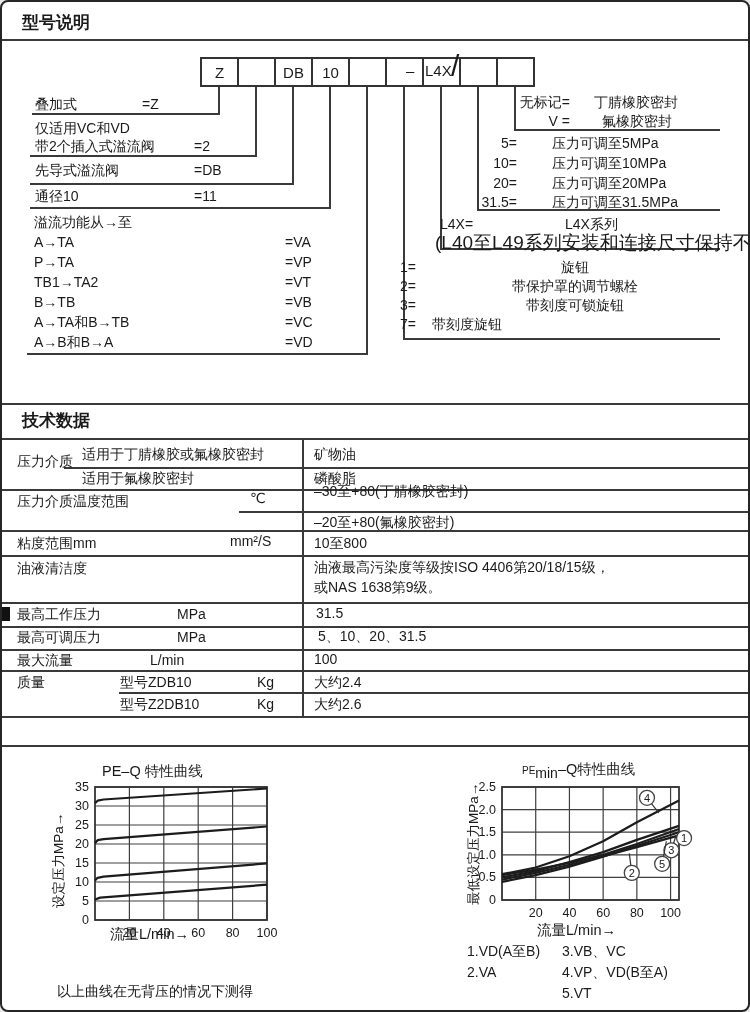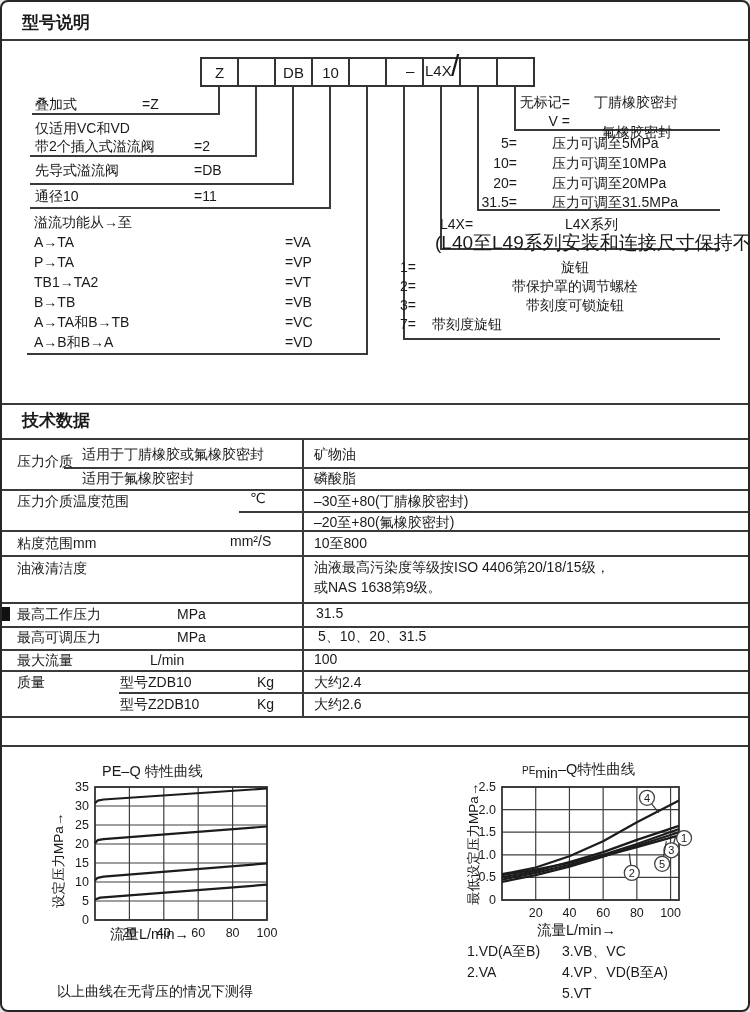--- a/index.html
+++ b/index.html
@@ -85,21 +85,21 @@
   <span class="t" style="left:32px;top:292px">B→TB</span>
   <span class="t" style="left:283px;top:292px">=VB</span>
   <span class="t" style="left:32px;top:312px">A→TA和B→TB</span>
   <span class="t" style="left:283px;top:312px">=VC</span>
   <span class="t" style="left:32px;top:332px">A→B和B→A</span>
   <span class="t" style="left:283px;top:332px">=VD</span>
 
   <span class="rnum" style="left:490px;top:92px;width:78px">无标记=</span>
   <span class="t" style="left:592px;top:92px">丁腈橡胶密封</span>
   <span class="rnum" style="left:490px;top:111px;width:78px">V =</span>
-  <span class="t" style="left:600px;top:122px">氟橡胶密封</span>
+  <span class="t" style="left:600px;top:111px">氟橡胶密封</span>
 
   <span class="rnum" style="left:455px;top:133px">5=</span>
   <span class="t" style="left:550px;top:133px">压力可调至5MPa</span>
   <span class="rnum" style="left:455px;top:153px">10=</span>
   <span class="t" style="left:550px;top:153px">压力可调至10MPa</span>
   <span class="rnum" style="left:455px;top:173px">20=</span>
   <span class="t" style="left:550px;top:173px">压力可调至20MPa</span>
   <span class="rnum" style="left:455px;top:192px">31.5=</span>
   <span class="t" style="left:550px;top:192px">压力可调至31.5MPa</span>
 
@@ -135,21 +135,21 @@
 
     <span class="t" style="left:15px;top:13px">压力介质</span>
     <span class="t" style="left:80px;top:6px">适用于丁腈橡胶或氟橡胶密封</span>
     <span class="t" style="left:312px;top:6px">矿物油</span>
 
     <span class="t" style="left:80px;top:30px">适用于氟橡胶密封</span>
     <span class="t" style="left:312px;top:30px">磷酸脂</span>
 
     <span class="t" style="left:15px;top:53px">压力介质温度范围</span>
     <span class="t" style="left:248px;top:50px">℃</span>
-    <span class="t" style="left:312px;top:53px">–30至+80(丁腈橡胶密封)</span>
+    <span class="t" style="left:312px;top:43px">–30至+80(丁腈橡胶密封)</span>
 
     <span class="t" style="left:312px;top:74px">–20至+80(氟橡胶密封)</span>
 
     <span class="t" style="left:15px;top:95px">粘度范围mm</span>
     <span class="t" style="left:228px;top:93px">mm²/S</span>
     <span class="t" style="left:312px;top:95px">10至800</span>
 
     <span class="t" style="left:15px;top:120px">油液清洁度</span>
     <span class="t" style="left:312px;top:119px">油液最高污染度等级按ISO 4406第20/18/15级，</span>
     <span class="t" style="left:312px;top:139px">或NAS 1638第9级。</span>

